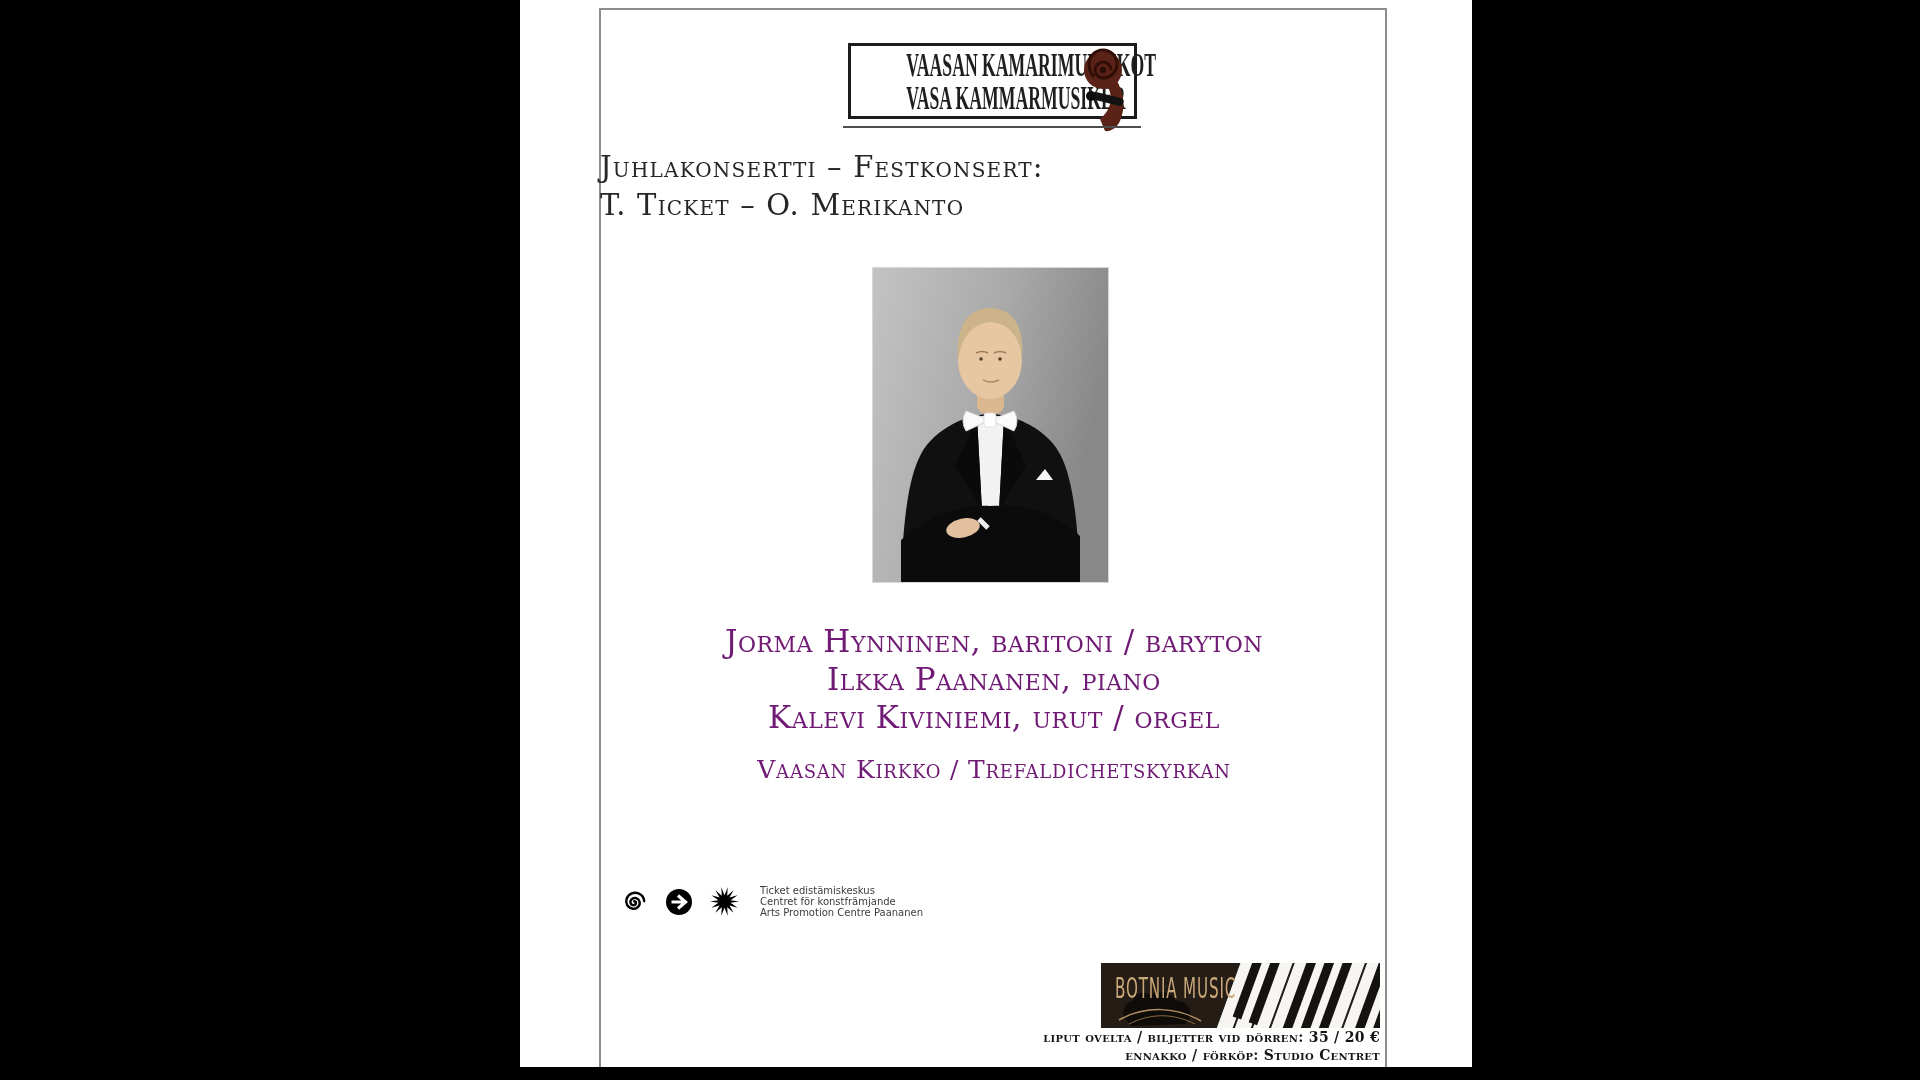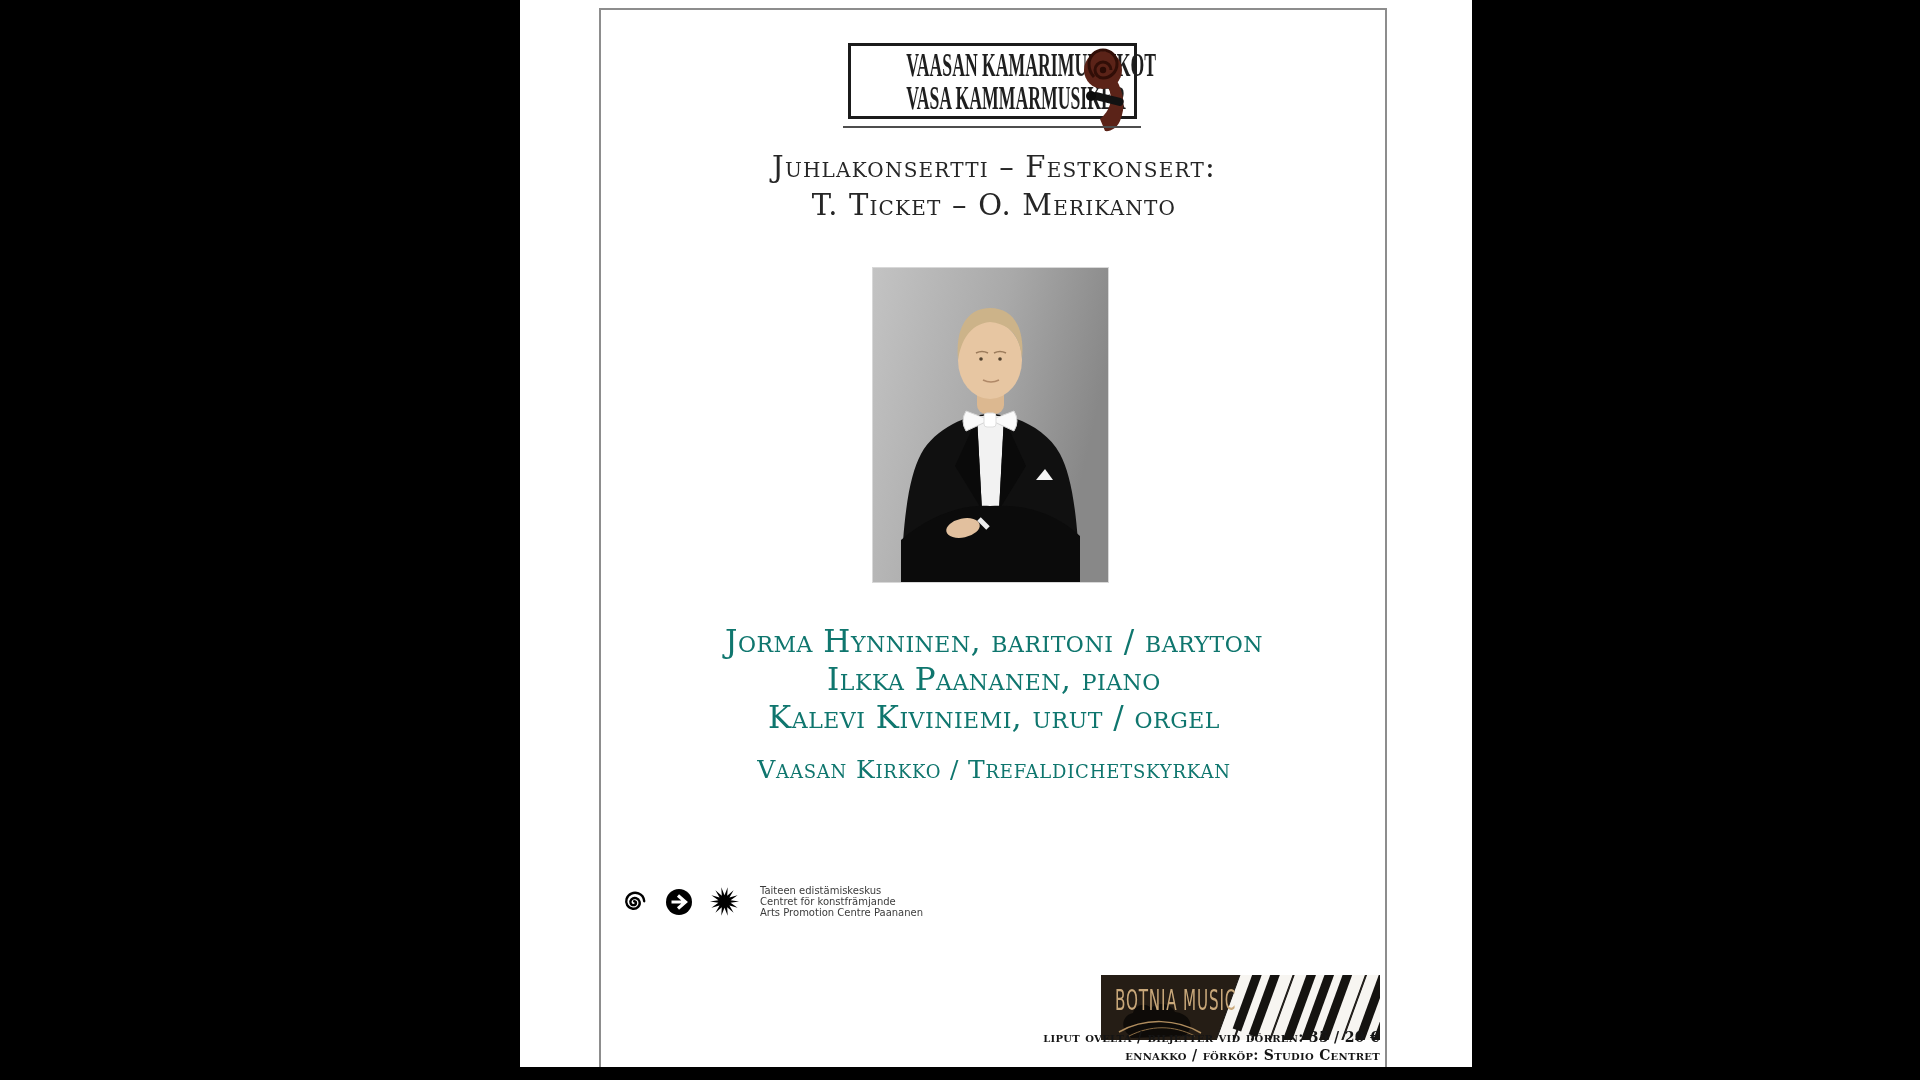--- a/index.html
+++ b/index.html
@@ -1,47 +1,47 @@
 <!DOCTYPE html>
 <html><head>
 <meta charset="utf-8">
 <style>
   * { margin:0; padding:0; box-sizing:border-box; }
   html,body { width:1920px; height:1080px; background:#000; overflow:hidden; }
   .screen { position:absolute; left:0; top:0; width:1920px; height:1080px; background:#000; }
   .paper { position:absolute; left:520px; top:0; width:952px; height:1067px; background:#ffffff; overflow:hidden; }
   .frame { position:absolute; left:79px; top:8px; width:788px; height:1100px; border:2px solid #8d8d8d; border-bottom:none; }
 
-  .serif { font-family:"DejaVu Serif","Liberation Serif",serif; font-variant:small-caps; color:#0f766e; }
+  .serif { font-family:"DejaVu Serif","Liberation Serif",serif; font-variant:small-caps; color:#701a75; }
 
   .logo-box { position:absolute; left:328px; top:43px; width:289px; height:76px; border:3px solid #1b1b1b; }
   .logo-text { position:absolute; left:2px; top:2px; width:222px; text-align:center;
                font-family:"Liberation Serif","DejaVu Serif",serif; font-weight:bold; color:#1e1e1e; }
   .logo-line { font-size:34px; line-height:33px; transform:scale(0.52,1.0); transform-origin:50% 50%; white-space:nowrap; }
   .violin-scroll { position:absolute; right:3px; top:3px; width:52px; height:84px; overflow:visible; }
   .logo-underline { position:absolute; left:323px; top:126px; width:298px; height:2px; background:#4d4d4d; }
 
-  .title-line { position:absolute; left:80px; width:788px; text-align:center; font-size:29px; letter-spacing:1.2px; color:#262626; }
+  .title-line { position:absolute; left:80px; width:788px; font-size:29px; letter-spacing:1.2px; color:#262626; }
   .title-1 { top:150px; }
   .title-2 { top:188px; }
 
   .photo { position:absolute; left:353px; top:268px; width:235px; height:314px; outline:1px solid #d8d8d8; }
 
   .performers { position:absolute; left:80px; top:622px; width:788px; text-align:center; font-size:31px; line-height:38px; letter-spacing:0.5px; }
   .venue-line { position:absolute; left:80px; top:755px; width:788px; text-align:center; font-size:25px; letter-spacing:0.8px; }
   .datetime-line { position:absolute; left:80px; top:811px; width:788px; text-align:center; font-size:26px; letter-spacing:0.8px; white-space:pre; }
 
   .sp-icon { position:absolute; top:888px; width:28px; height:28px; }
   .sp-icon-1 { left:100px; }
   .sp-icon-2 { left:145px; }
   .sp-icon-3 { left:189px; top:886px; width:31px; height:31px; }
   .sponsor-text { position:absolute; left:240px; top:886px; font-family:"DejaVu Sans","Liberation Sans",sans-serif;
                   font-size:10px; line-height:10.8px; color:#3c3c3c; }
 
-  .botnia { position:absolute; left:581px; top:963px; width:279px; height:65px;margin-top:12px; }
+  .botnia { position:absolute; left:581px; top:963px; width:279px; height:65px; }
   .botnia svg { position:absolute; left:0; top:0; }
   .botnia-name { position:absolute; left:14px; top:8px; font-family:"DejaVu Sans","Liberation Sans",sans-serif;
                  font-size:19px; letter-spacing:1px; color:#c9a87a; transform:scale(0.8,1.5); transform-origin:left top; white-space:nowrap; }
 
   .tickets { position:absolute; left:360px; top:1029px; width:500px; text-align:right;
              font-weight:bold; color:#151515; font-size:14px; line-height:17.5px; letter-spacing:0.3px; }
 </style>
 </head>
 <body>
 
@@ -109,21 +109,21 @@
       <path d="M14.2 13.2 c2.6 0.4 2.2 3.8 -0.5 3.9 c-3.2 0.1 -4.4 -3.6 -2.2 -5.8 c2.6 -2.6 7.0 -1.2 8.0 2.2 c1.2 4.2 -2.6 7.8 -6.8 7.2 C7.6 20 5.2 15.4 6.6 10.9 C8.2 6 13.6 3.6 18.4 5.4 c3.4 1.3 5.5 4.2 5.8 7.8" fill="none" stroke="#000000" stroke-width="2.4" stroke-linecap="round"></path>
     </svg>
     <svg class="sp-icon sp-icon-2" viewBox="0 0 28 28">
       <circle cx="14" cy="14" r="13" fill="#000000"></circle>
       <path d="M6.5 14 H18.5 M13 7.5 L20.5 14 L13 20.5" stroke="#ffffff" stroke-width="3.2" fill="none"></path>
     </svg>
     <svg class="sp-icon sp-icon-3" viewBox="0 0 32 32">
       <polygon fill="#000000" points="31,16 22.3,17.4 29.5,22.5 21.1,20.1 25.4,27.7 18.8,21.9 19.3,30.6 16,22.5 12.7,30.6 13.2,21.9 6.6,27.7 10.9,20.1 2.5,22.5 9.7,17.4 1,16 9.7,14.6 2.5,9.5 10.9,11.9 6.6,4.3 13.2,10.1 12.7,1.4 16,9.5 19.3,1.4 18.8,10.1 25.4,4.3 21.1,11.9 29.5,9.5 22.3,14.6"></polygon>
     </svg>
     <div class="sponsor-text">
-      <div>Taiteen edistämiskeskus</div>
+      <div>Ticket edistämiskeskus</div>
       <div>Centret för konstfrämjande</div>
       <div>Arts Promotion Centre Paananen</div>
     </div>
 
     <div class="botnia">
       <svg viewBox="0 0 279 65" width="279" height="65">
         <defs>
             <clipPath id="bclip">
               <rect width="279" height="65"></rect>
             </clipPath>

